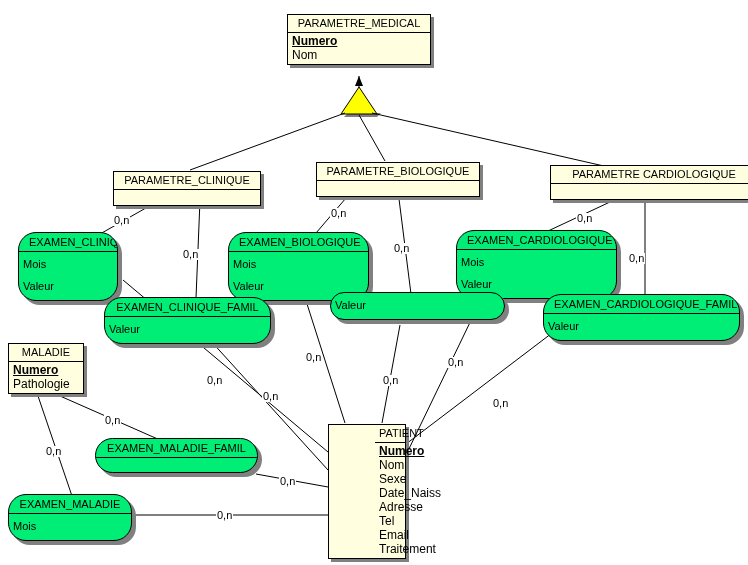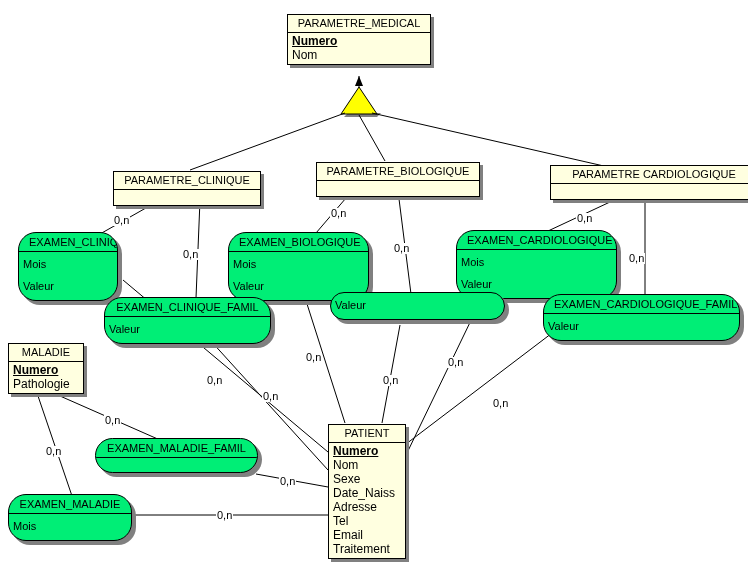--- a/index.html
+++ b/index.html
@@ -194,21 +194,21 @@
         <div class="ent-title">PARAMETRE CARDIOLOGIQUE</div>
         <div class="ent-attrs"></div>
       </div>
       <div class="entity" style="left: 8px; top: 343px; width: 76px;">
         <div class="ent-title">MALADIE</div>
         <div class="ent-attrs">
           <div class="attr key">Numero</div>
           <div class="attr">Pathologie</div>
         </div>
       </div>
-      <div class="entity" style="left: 328px; top: 424px; width: 78px;">
+      <div class="entity" style="left: 328px; top: 424px; width: 78px; padding-left: 46px;">
         <div class="ent-title">PATIENT</div>
         <div class="ent-attrs">
           <div class="attr key">Numero</div>
           <div class="attr">Nom</div>
           <div class="attr">Sexe</div>
           <div class="attr">Date_Naiss</div>
           <div class="attr">Adresse</div>
           <div class="attr">Tel</div>
           <div class="attr">Email</div>
           <div class="attr">Traitement</div>

